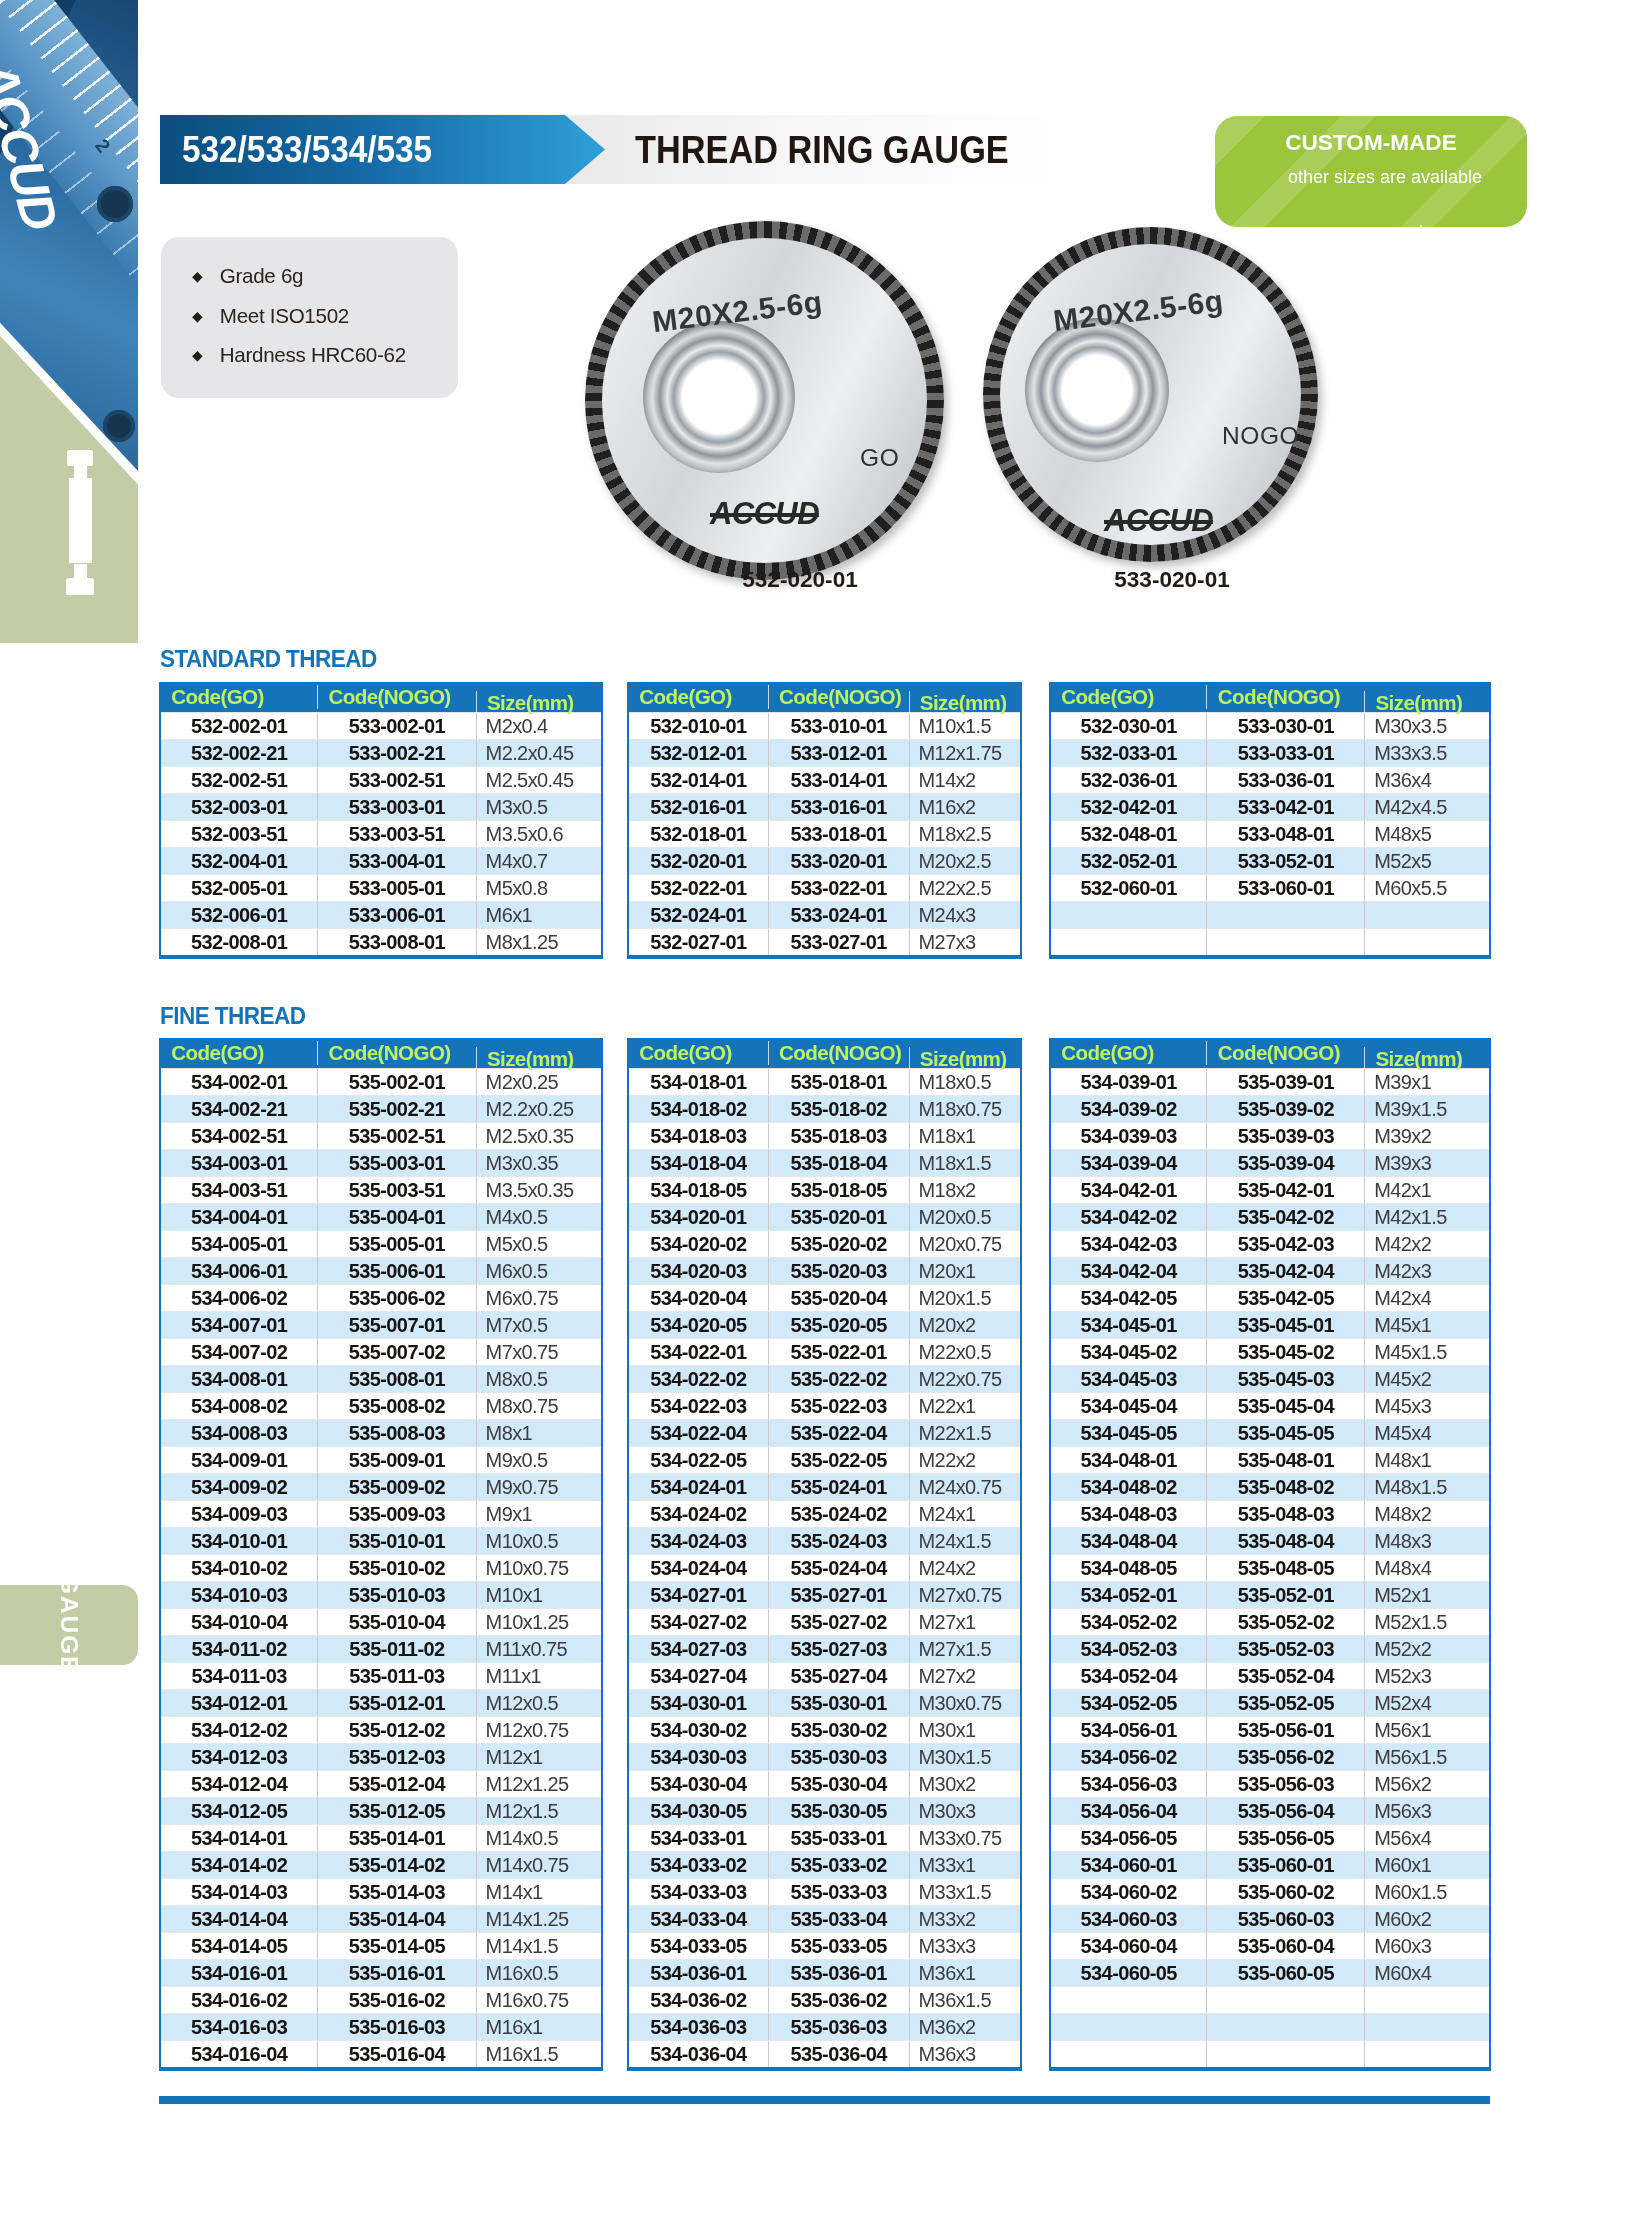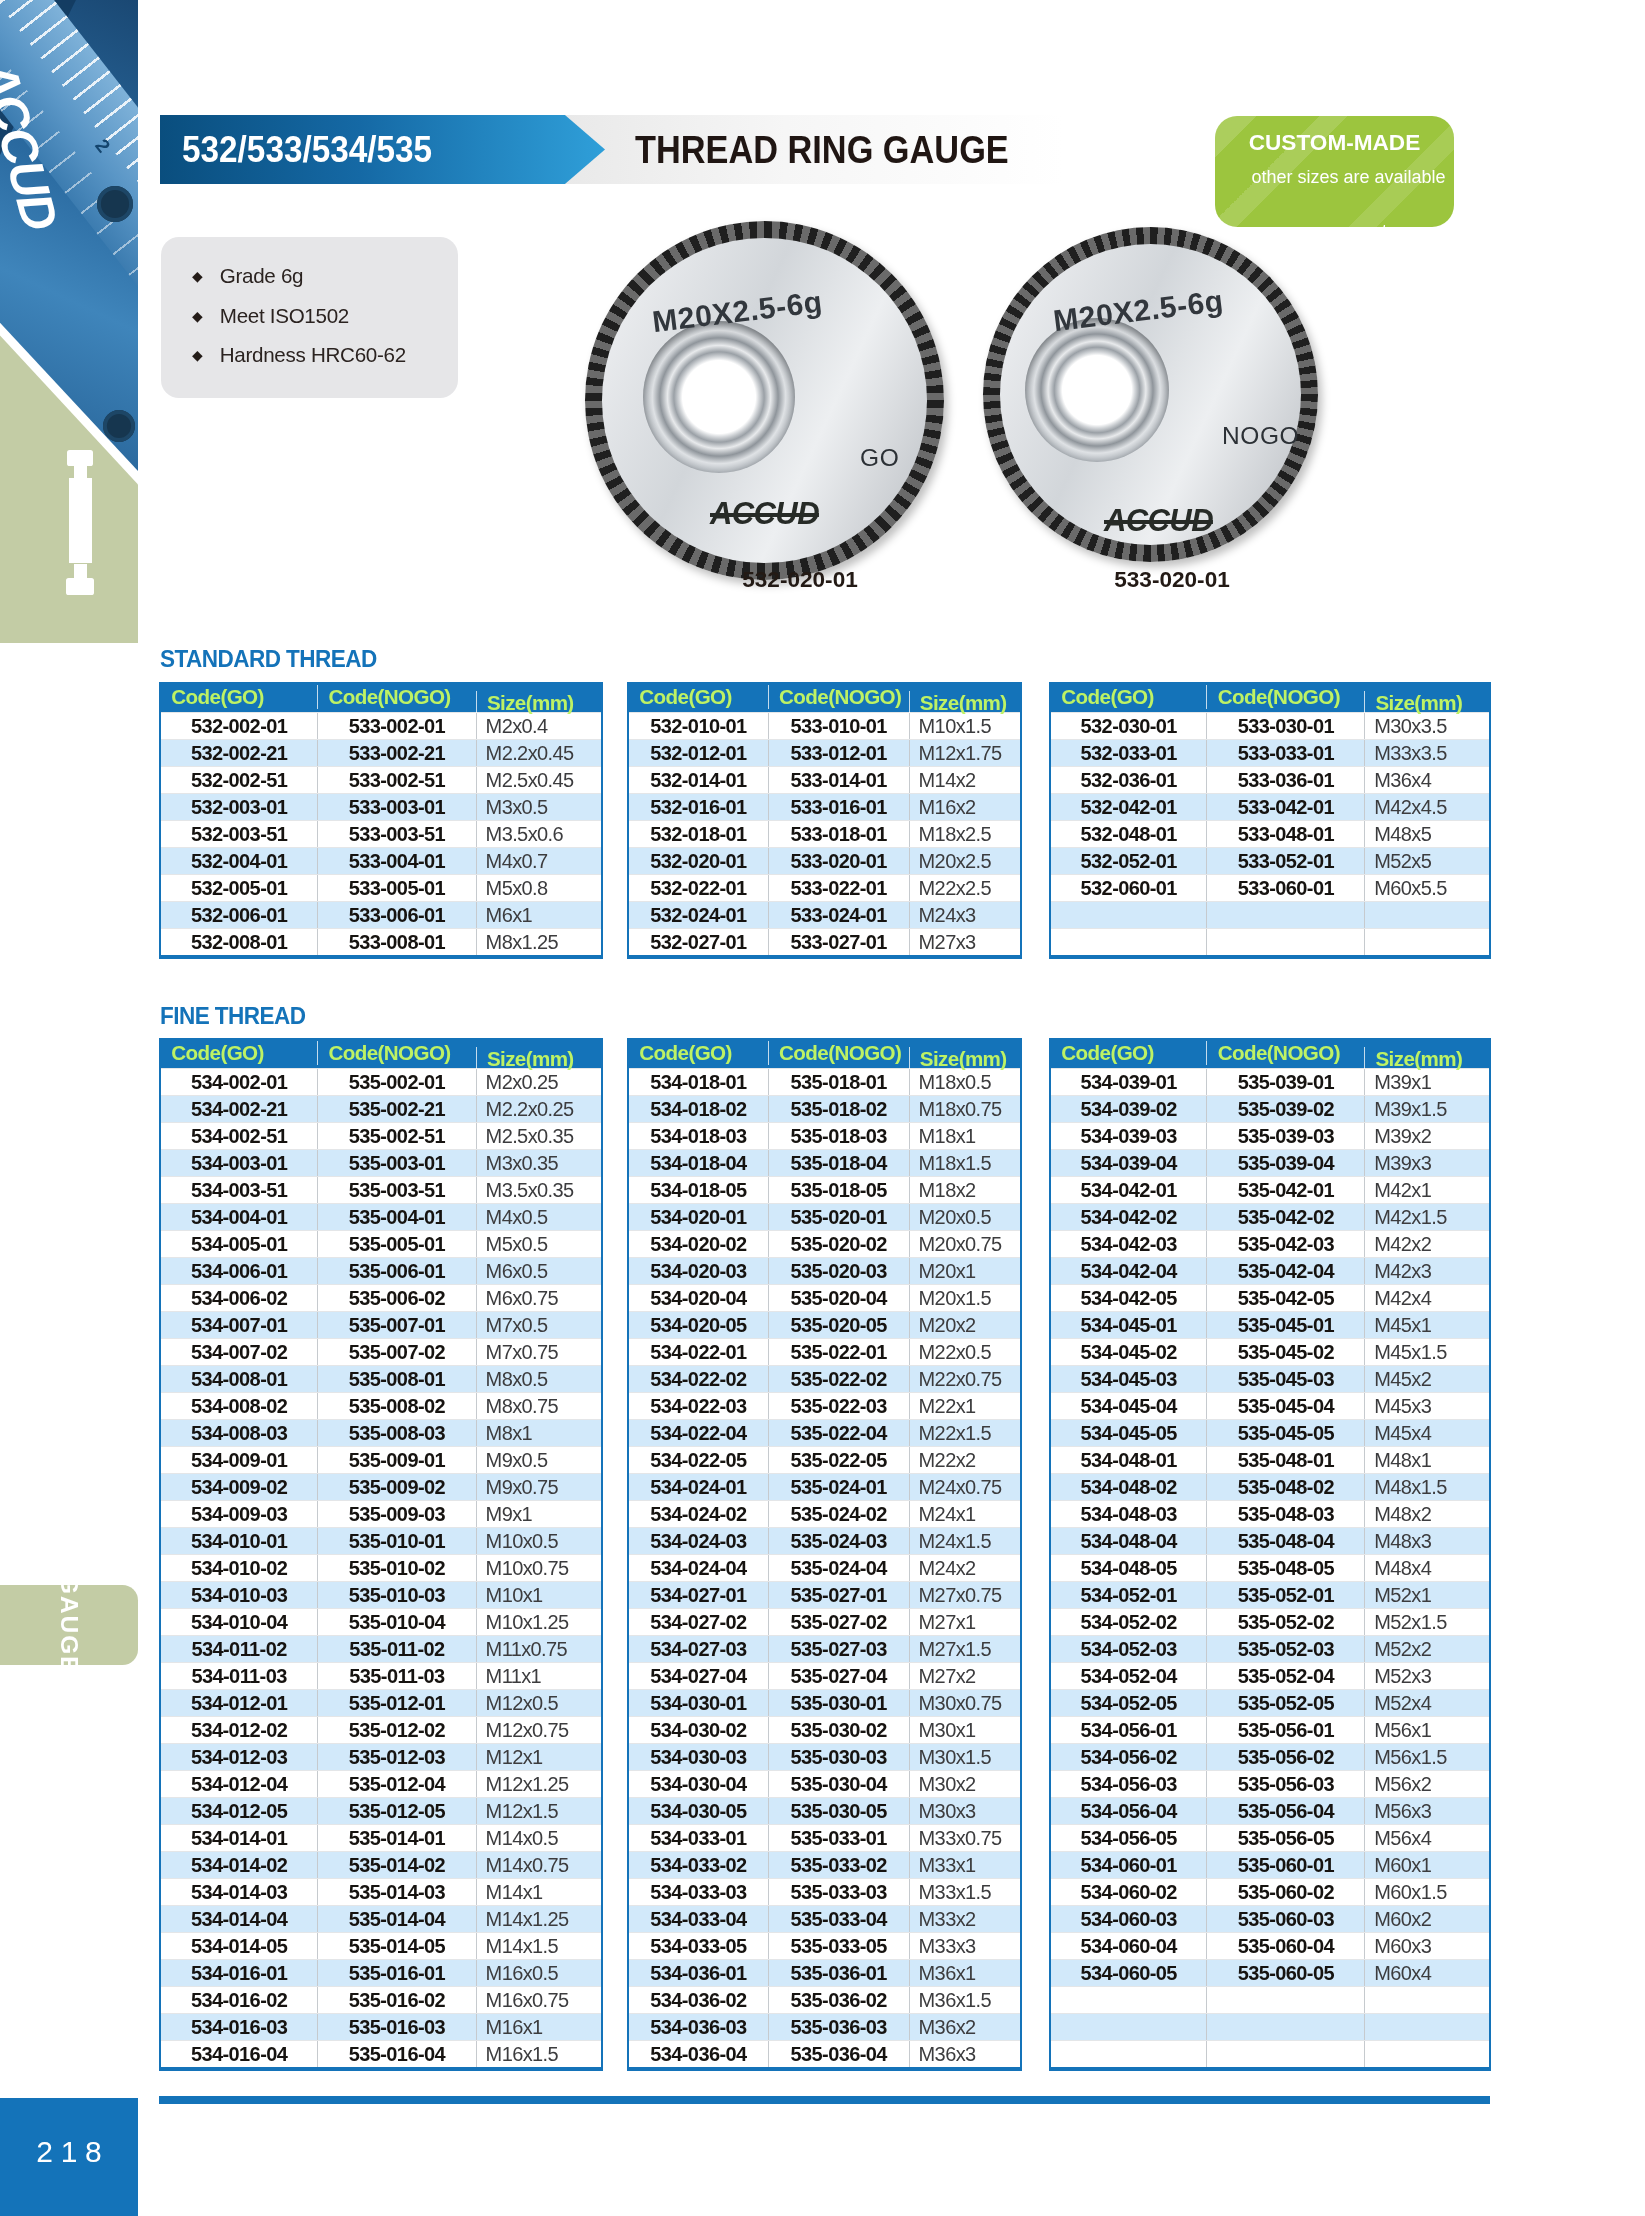--- a/index.html
+++ b/index.html
@@ -59,21 +59,21 @@
   #banner-text{
     color:#ffffff;font-size:37px;font-weight:800;letter-spacing:0px;
     transform:scaleX(.9);transform-origin:left center;padding-left:24.5px;white-space:nowrap;
   }
   #page-title{
     position:absolute;left:635px;top:115px;height:69px;display:flex;align-items:center;
     font-size:39px;font-weight:900;color:#201613;letter-spacing:0;
     transform:scaleX(.88);transform-origin:left center;white-space:nowrap;
   }
   #badge{
-    position:absolute;left:1215px;top:116px;width:239px;height:111px;border-radius:22px;
+    position:absolute;left:1215px;top:116px;width:312px;height:111px;border-radius:22px;
     background:
       linear-gradient(135deg,rgba(255,255,255,.16) 0 12%,transparent 12% 30%,rgba(255,255,255,.14) 30% 38%,transparent 38% 70%,rgba(255,255,255,.12) 70% 78%,transparent 78%),
       #9cc53e;
     color:#ffffff;text-align:center;
   }
   #badge-title{font-size:22.6px;font-weight:800;margin-top:14px;letter-spacing:0;}
   .badge-line{font-size:18px;line-height:24px;margin-top:30px;}
   #badge .badge-line:nth-of-type(2){margin-top:9px;padding-left:28px;}
   
   #features-box{
@@ -966,18 +966,15 @@
         <div class="td c0"></div>
         <div class="td c1"></div>
         <div class="td c2"></div>
       </div>
     </div>
 
   <div id="gauge-tab">
     <div id="gauge-tab-text">GAUGE</div>
   </div>
   <div id="footer-rule"></div>
-  <div id="page-number-box">
-    <div id="page-number">218</div>
-  </div>
 
 </div>
 
 
 </body></html>

